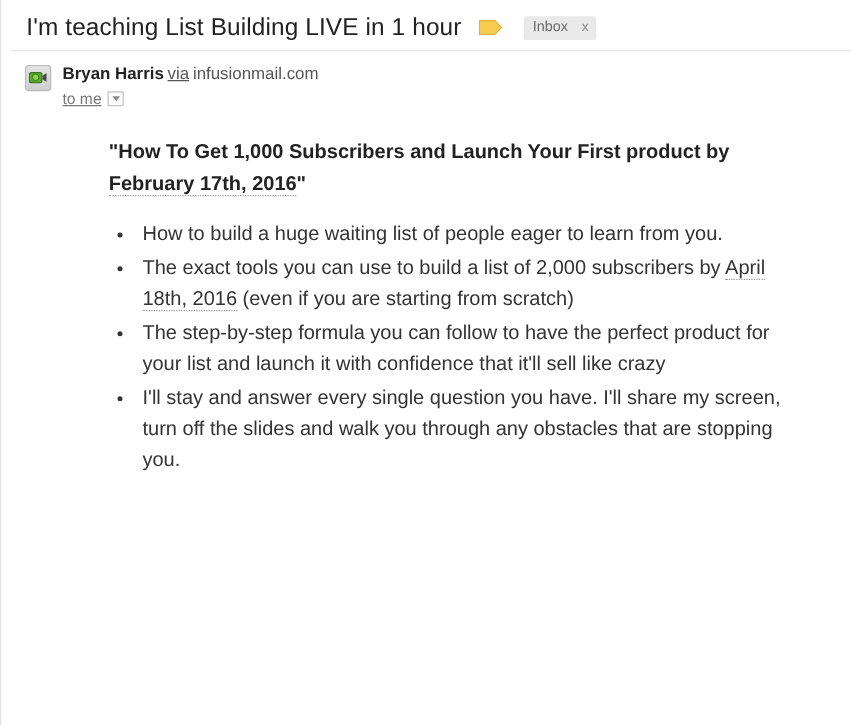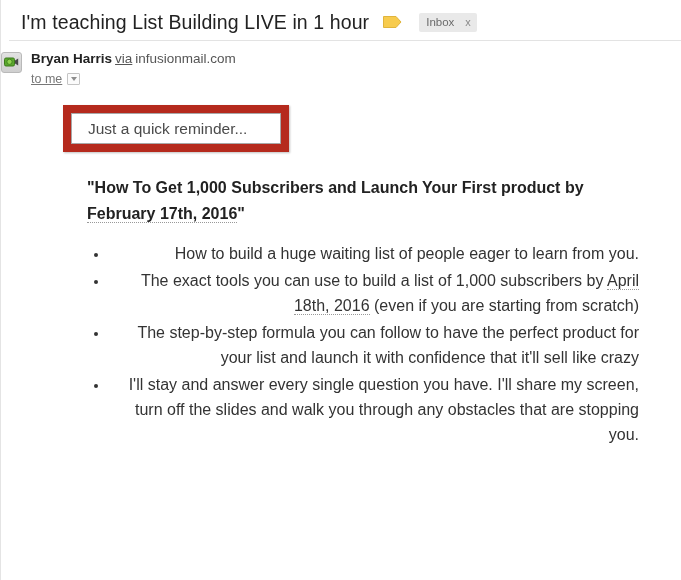--- a/index.html
+++ b/index.html
@@ -66,21 +66,21 @@
   
   .header-divider {
     margin: 10px 0 0 8px;
     height: 1px;
     background: #e3e3e3;
   }
 
   
   .sender-block {
     display: flex;
-    padding: 9px 0 0 0;
+    padding: 9px 0 0 19px;
   }
   .avatar {
     width: 21px;
     height: 21px;
     border-radius: 3px;
     background: linear-gradient(#e2e2e2, #cfcfcf);
     border: 1px solid #b9b9b9;
     box-sizing: border-box;
     position: relative;
     flex: 0 0 auto;
@@ -194,21 +194,20 @@
   }
 
   .smart {
     border-bottom: 1px dotted #999999;
   }
 
   .bullet-list {
     margin: 14px 0 0 0;
     padding: 0 0 0 22px;
     max-width: 530px;
-    text-align: right;
   }
   .bullet-list li {
     line-height: 25px;
     margin-bottom: 2px;
     padding-left: 5px;
     color: #333333;
   }
   .bullet-list li::marker { font-size: 14px; }
 </style>
 </head>
@@ -249,32 +248,26 @@
         <span>to me</span>
         <span class="recipient-caret">
             <span class="caret-tri"></span>
           </span>
       </div>
     </div>
   </div>
 
   <div class="mail-body">
 
-    <div class="annotation-wrap">
-      <div class="annotation-box"></div>
-      <div class="annotation-inner">
-        <span class="annotation-text">Just a quick reminder...</span>
-      </div>
-    </div>
 
 
     <p class="para para-bold"><span>"How To Get 1,000 Subscribers and Launch Your First product by </span><span class="smart">February 17th, 2016</span><span>"</span></p>
 
 
     <ul class="bullet-list">
       <li><span>How to build a huge waiting list of people eager to learn from you.</span><span class="smart"></span><span></span></li>
-      <li><span>The exact tools you can use to build a list of 1,000 subscribers by </span><span class="smart">April 18th, 2016</span><span> (even if you are starting from scratch)</span></li>
+      <li><span>The exact tools you can use to build a list of 2,000 subscribers by </span><span class="smart">April 18th, 2016</span><span> (even if you are starting from scratch)</span></li>
       <li><span>The step-by-step formula you can follow to have the perfect product for your list and launch it with confidence that it'll sell like crazy</span><span class="smart"></span><span></span></li>
       <li><span>I'll stay and answer every single question you have. I'll share my screen, turn off the slides and walk you through any obstacles that are stopping you.</span><span class="smart"></span><span></span></li>
     </ul>
 
   </div>
 </div>
 
 </body></html>

